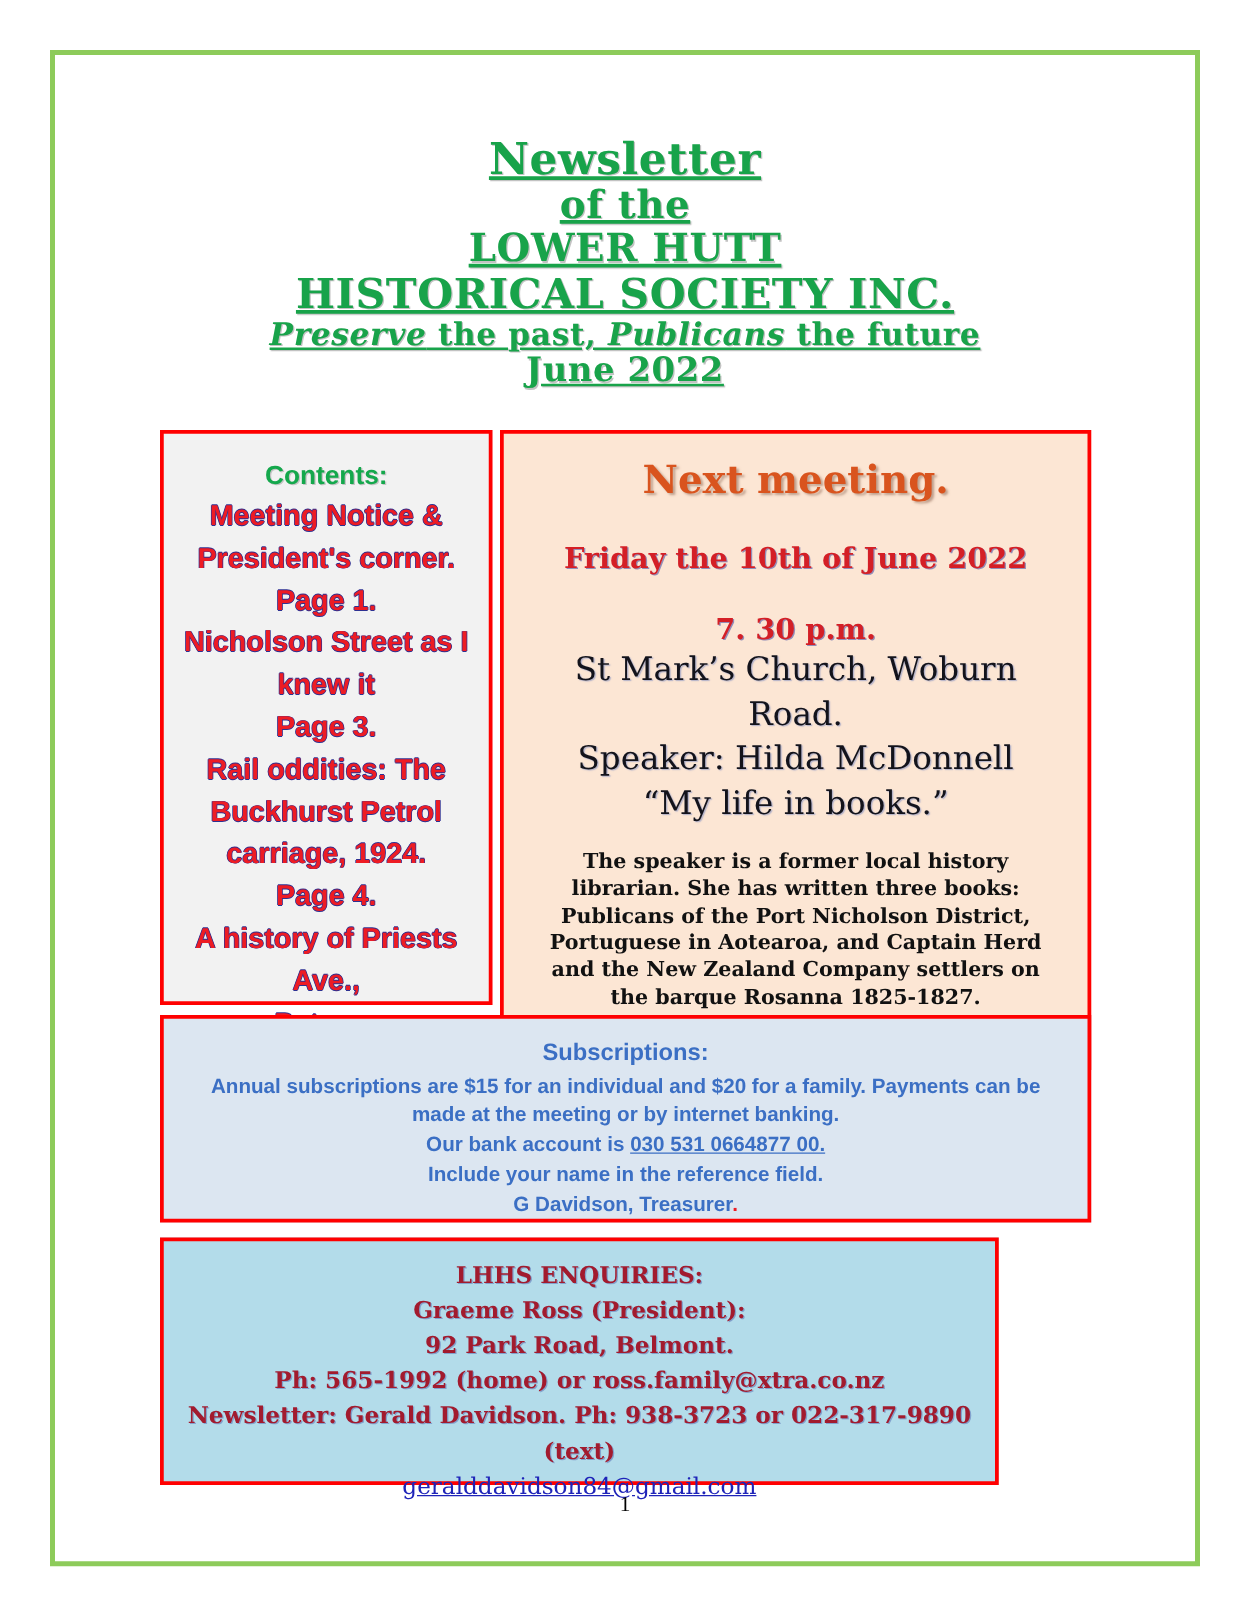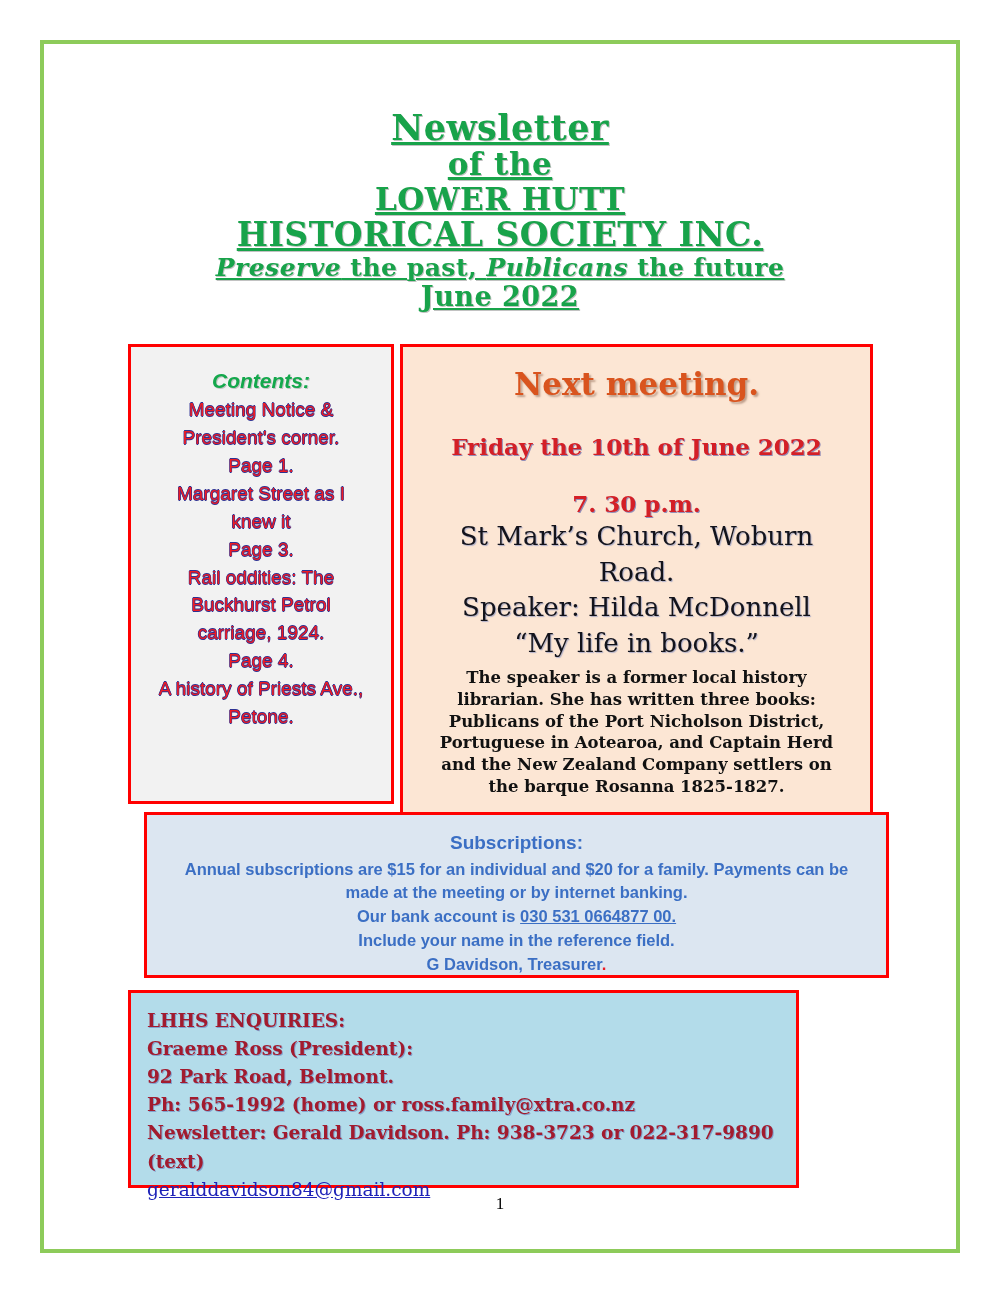--- a/index.html
+++ b/index.html
@@ -85,27 +85,26 @@
     text-align: center;
   }
   .contents-title {
     display: block;
     font-family: "Liberation Sans", sans-serif;
     font-weight: bold;
     font-size: 21px;
     color: #14A84C;
     text-shadow: 1px 1px 0 rgba(150,150,150,0.5);
     margin-bottom: 3px;
-    font-style: italic;
   }
   .contents-item {
     display: block;
     font-family: "Liberation Sans", sans-serif;
-    font-weight: normal;
-    font-size: 19px;
+    font-weight: bold;
+    font-size: 23px;
     color: #ED1C24;
     line-height: 1.47;
     text-shadow:
        0.6px 0 0 #2E3192,
       -0.6px 0 0 #2E3192,
        0 0.6px 0 #2E3192,
        0 -0.6px 0 #2E3192;
   }
 
   .meeting-box {
@@ -146,21 +145,21 @@
     text-shadow: 1px 1px 1px rgba(120,135,190,0.6);
     line-height: 1.38;
   }
   .meeting-para {
     display: block;
     font-family: "DejaVu Serif", serif;
     font-weight: bold;
     font-size: 16.5px;
     color: #111111;
     line-height: 1.32;
-    margin-top: 5px;
+    margin-top: 16px;
     padding: 0 14px;
   }
   .meeting-gold {
     display: block;
     font-family: "DejaVu Serif", serif;
     font-weight: bold;
     font-size: 22px;
     color: #13131B;
     text-shadow: 1px 1px 2px rgba(120,135,190,0.75);
     margin-top: 32px;
@@ -171,21 +170,20 @@
     position: absolute;
     left: 128px;
     top: 812px;
     width: 745px;
     height: 166px;
     background: #DCE6F1;
     box-sizing: border-box;
     border: 3px solid #FF0000;
     padding: 14px 16px 0 16px;
     text-align: center;
-    margin-left: 16px;
   }
   .subs-title {
     display: block;
     font-family: "Liberation Sans", sans-serif;
     font-weight: bold;
     font-size: 19px;
     color: #3B6FC4;
     line-height: 1.5;
   }
   .subs-line {
@@ -203,20 +201,21 @@
   .enq-box {
     position: absolute;
     left: 128px;
     top: 990px;
     width: 671px;
     height: 198px;
     background: #B3DCEA;
     box-sizing: border-box;
     border: 3px solid #FF0000;
     padding: 14px 16px 0 16px;
+    text-align: center;
   }
   .enq-line {
     display: block;
     font-family: "DejaVu Serif", serif;
     font-weight: bold;
     font-size: 18.5px;
     color: #A21B2E;
     text-shadow: 1px 1px 0 rgba(70,90,170,0.45);
     line-height: 1.52;
   }
@@ -259,21 +258,21 @@
     <span class="mast-line mast-6">June  2022</span>
   </div>
 
   <div class="row-top">
 
     <div class="box contents-box">
       <span class="contents-title">Contents:</span>
       <span class="contents-item">Meeting Notice &amp;</span>
       <span class="contents-item">President's corner.</span>
       <span class="contents-item">Page 1.</span>
-      <span class="contents-item">Margaret Street as I</span>
+      <span class="contents-item">Nicholson Street as I</span>
       <span class="contents-item">knew it</span>
       <span class="contents-item">Page 3.</span>
       <span class="contents-item">Rail oddities: The</span>
       <span class="contents-item">Buckhurst Petrol</span>
       <span class="contents-item">carriage, 1924.</span>
       <span class="contents-item">Page 4.</span>
       <span class="contents-item">A history of Priests Ave.,</span>
       <span class="contents-item">Petone.</span>
     </div>
 

